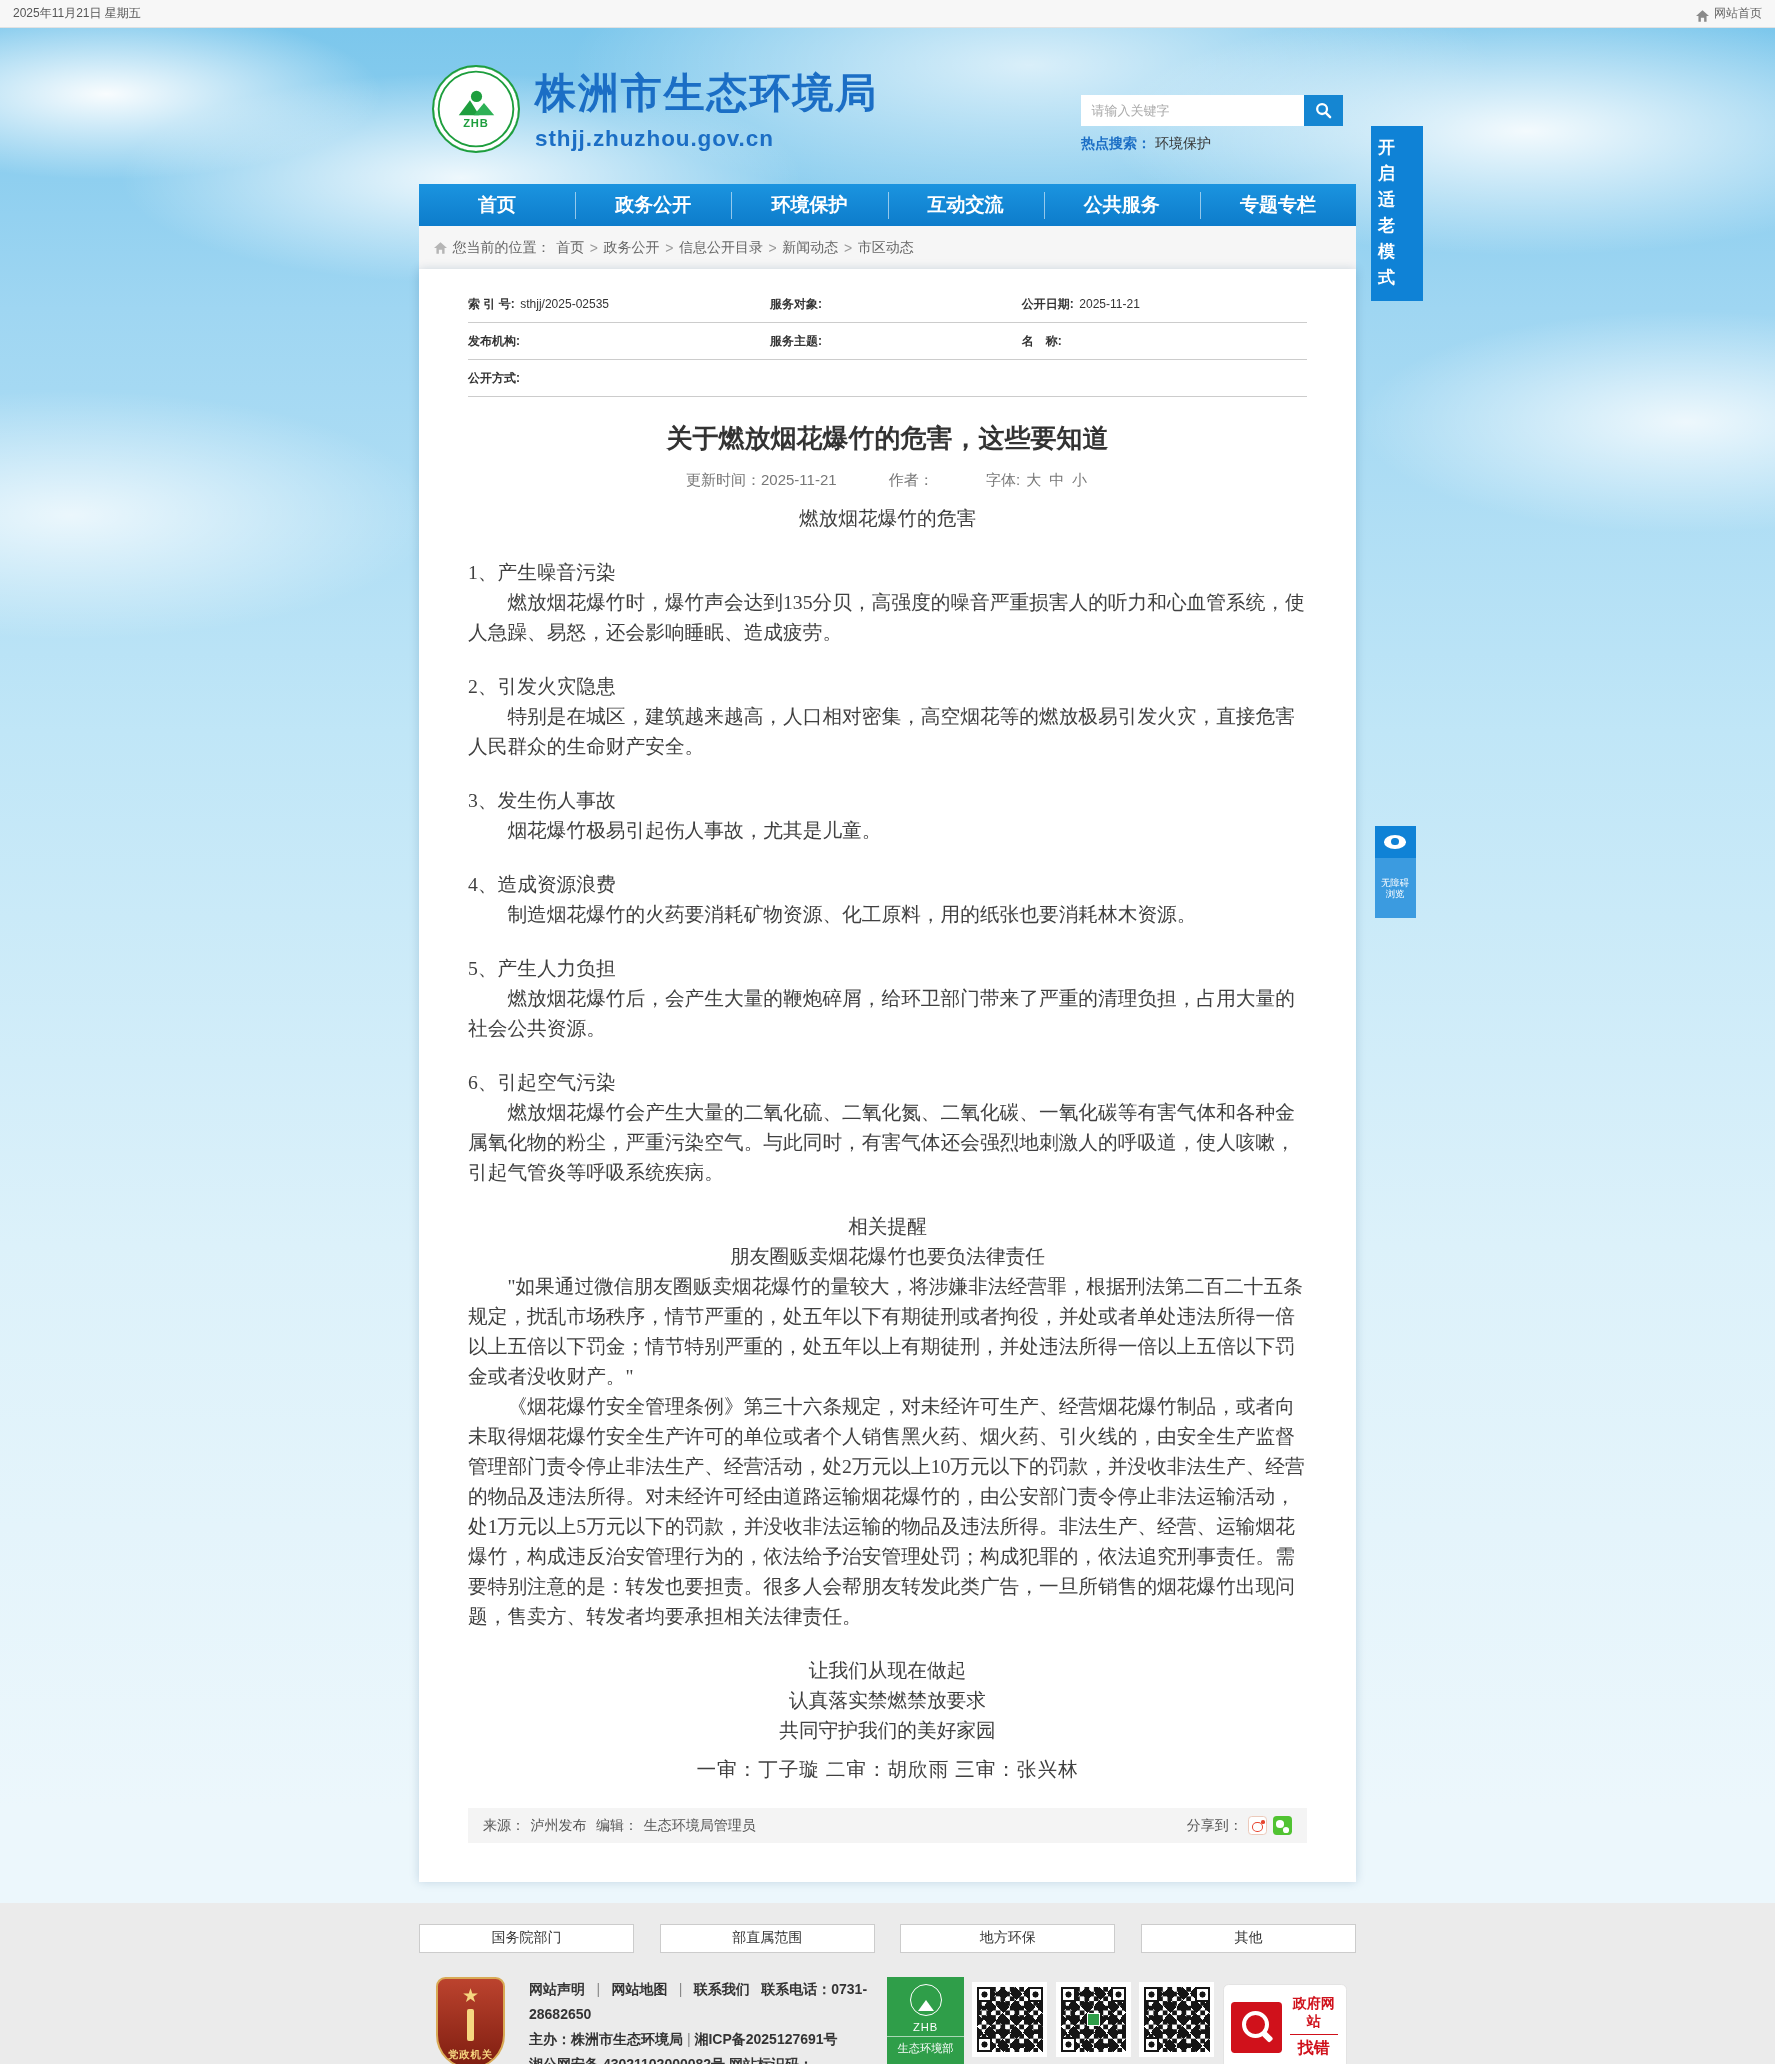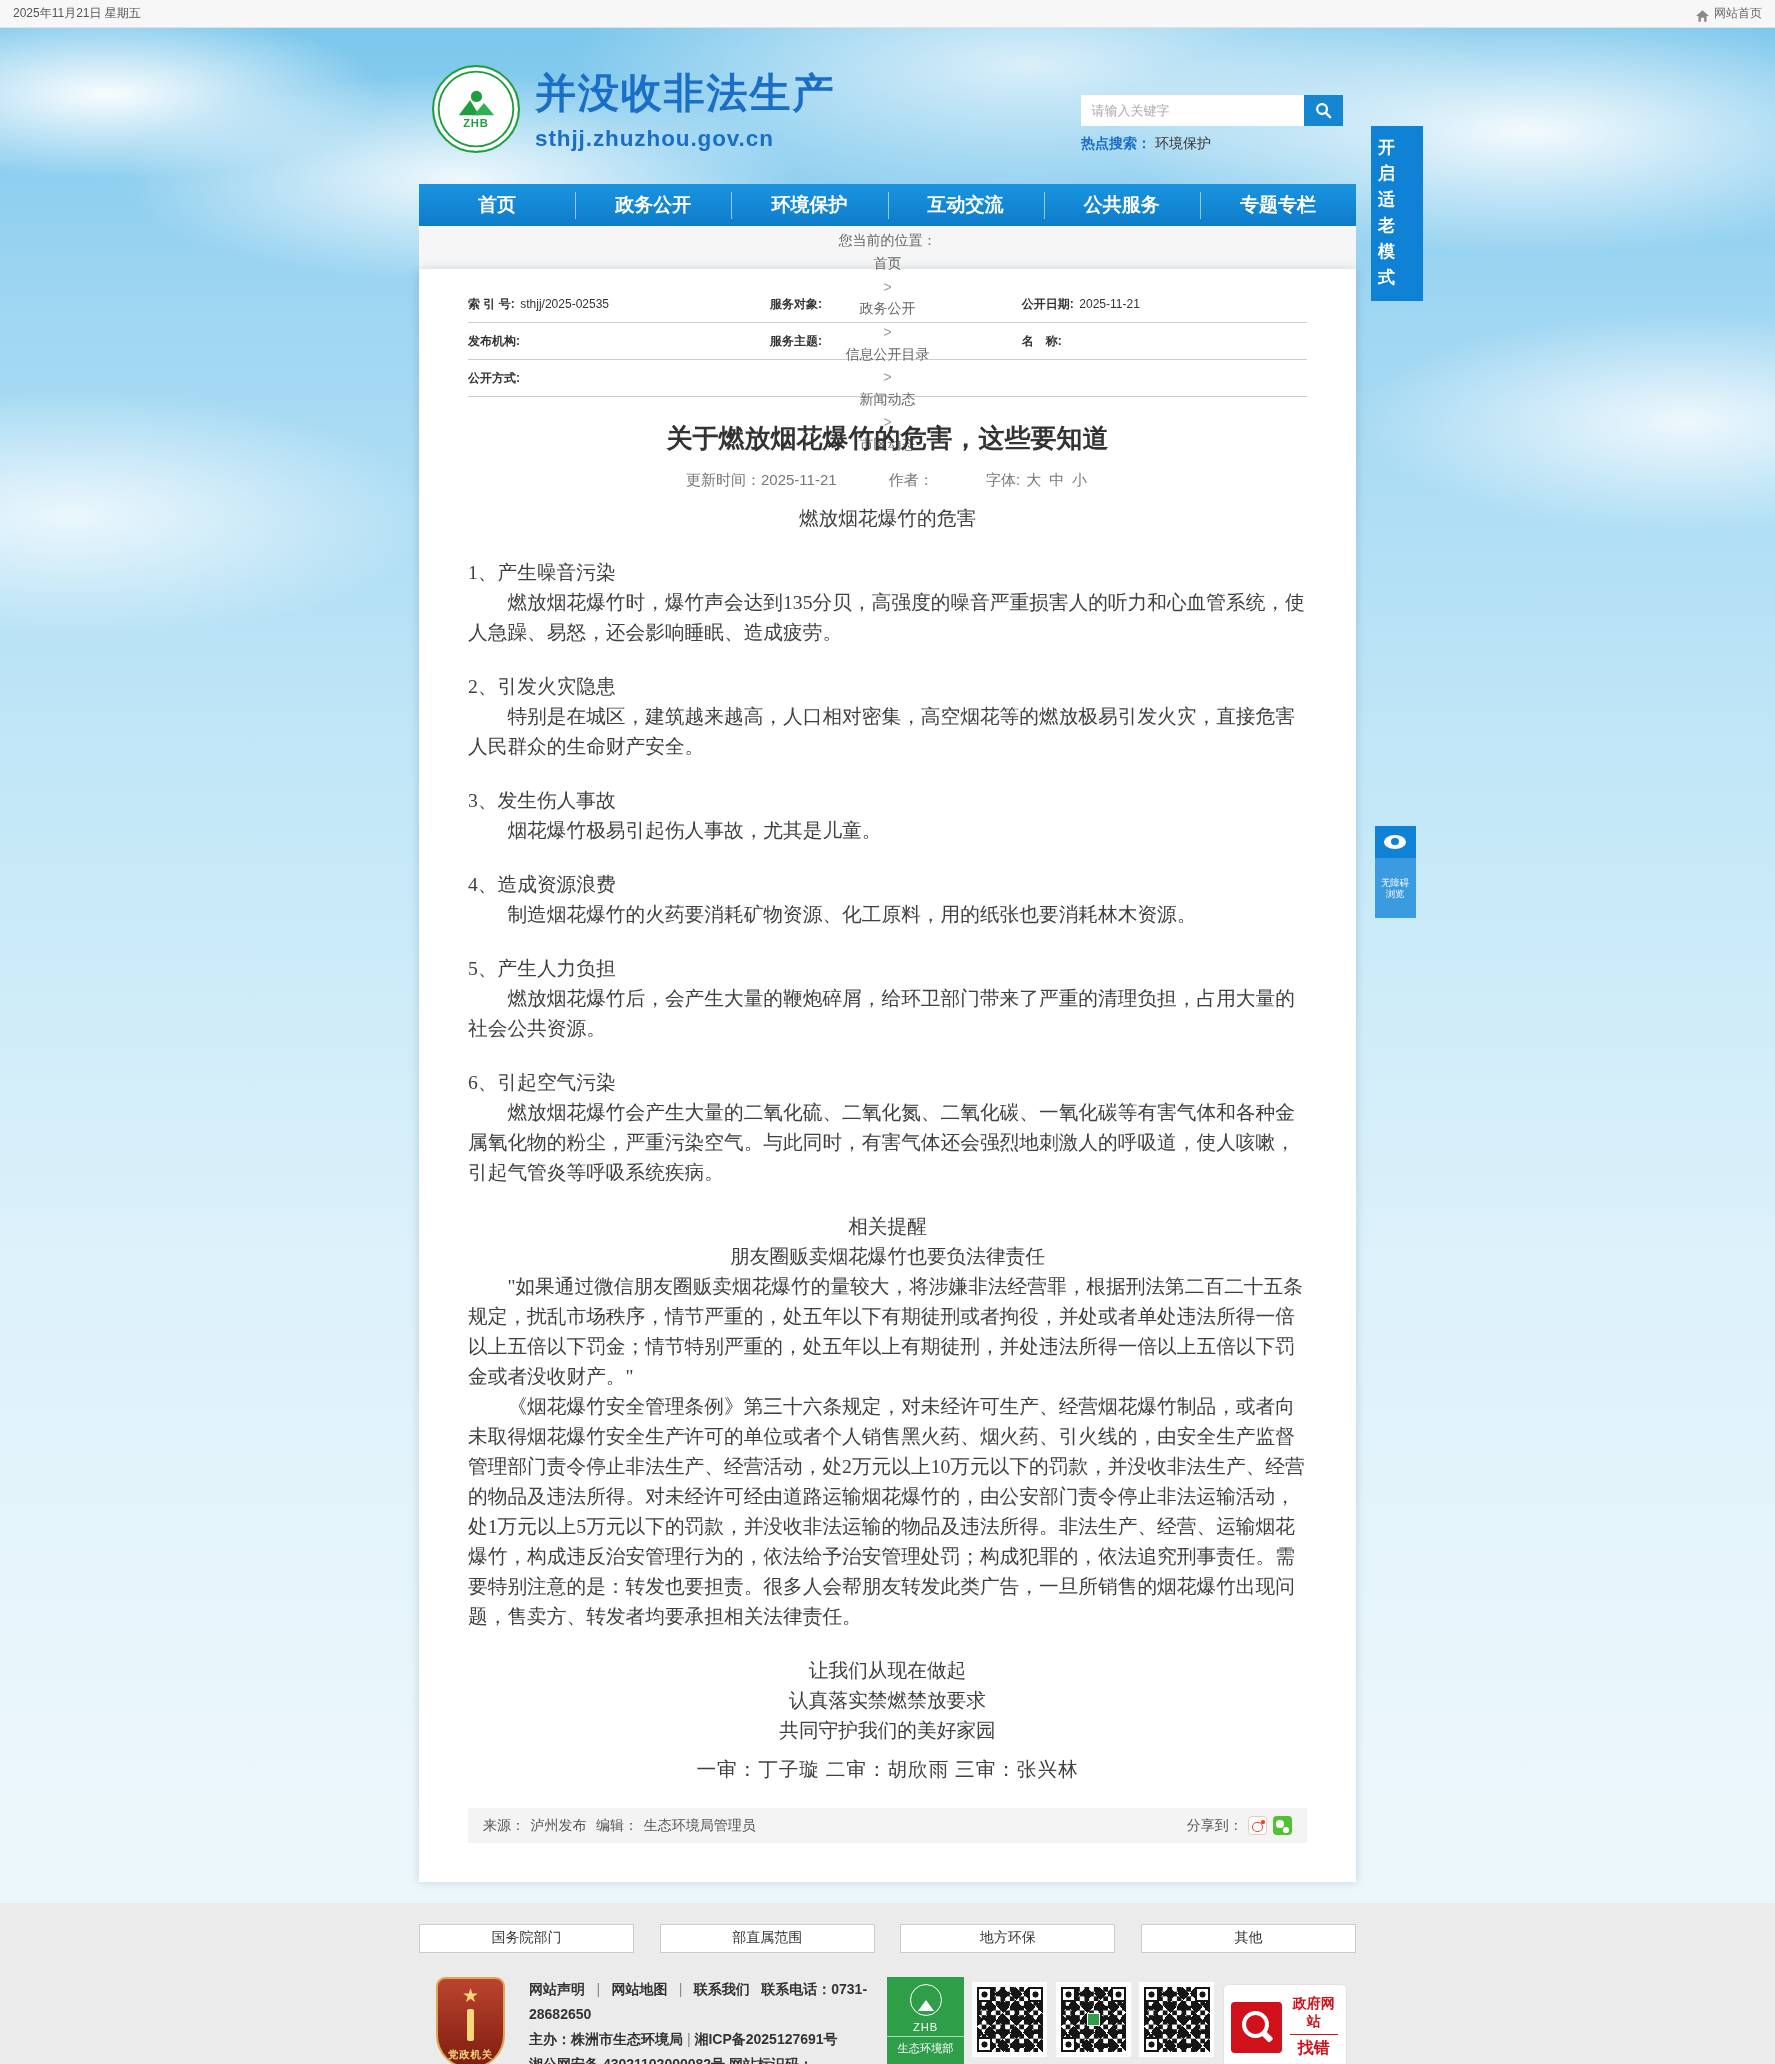--- a/index.html
+++ b/index.html
@@ -43,21 +43,21 @@
 
   .elder-btn { position:absolute; left:calc(50% + 483px); top:98px; width:52px; background:#0f82d6; color:#ffffff; padding:9.4px 0 9.4px 7.5px; cursor:pointer; }
   .elder-btn div { font-size:17px; font-weight:bold; letter-spacing:7.5px; line-height:26px; }
 
   
   .nav { height:42px; background:linear-gradient(180deg,#1b94e0,#0d7ccb); display:flex; }
   .nav-item { flex:1; display:flex; align-items:center; justify-content:center; color:#fff; font-size:19px; font-weight:bold; cursor:pointer; position:relative; }
   .nav-item + .nav-item::before { content:""; position:absolute; left:0; top:7.5px; bottom:7.5px; width:0.9px; background:rgba(255,255,255,.55); }
 
   
-  .crumb { height:43px; background:#f6f6f6; display:flex; align-items:center; padding:0 15px; font-size:14px; color:#666; gap:5.6px;flex-direction:column; }
+  .crumb { height:43px; background:#f6f6f6; display:flex; align-items:center; padding:0 15px; font-size:14px; color:#666; gap:5.6px; }
   .crumb .link { cursor:pointer; }
   .crumb .sep { color:#999; }
 
   
   .content { background:#fff; box-shadow:0 0 9.4px rgba(0,60,110,.18); padding:17px 49px 39px 49px; }
 
   .meta-table { border-collapse:collapse; width:100%; font-size:12px; color:#333; }
   .meta-row { display:grid; grid-template-columns:36% 30% 34%; border-bottom:0.9px solid #ccc; height:37px; align-items:center; }
   .meta-cell b { font-weight:bold; margin-right:5.6px; }
 
@@ -146,21 +146,21 @@
       <div class="brand">
         <div class="logo">
           <svg width="43" height="28" viewBox="0 0 46 30">
             <circle cx="23" cy="8" r="6" fill="#1e9e3e"></circle>
             <path d="M4 28 L16 12 L26 28 Z" fill="#1e9e3e"></path>
             <path d="M20 28 L31 15 L42 28 Z" fill="#2db155"></path>
           </svg>
           <div class="abbr">ZHB</div>
         </div>
         <div class="brand-text">
-          <div class="site-name">并没收非法生产</div>
+          <div class="site-name">株洲市生态环境局</div>
           <div class="site-url">sthjj.zhuzhou.gov.cn</div>
         </div>
       </div>
 
       <div class="search-zone">
         <div class="search-row">
           <input class="search-input" placeholder="请输入关键字" style="">
           <button class="search-btn">
             <svg width="17" height="17" viewBox="0 0 18 18">
               <circle cx="7.5" cy="7.5" r="5.2" fill="none" stroke="#fff" stroke-width="2.4"></circle>

